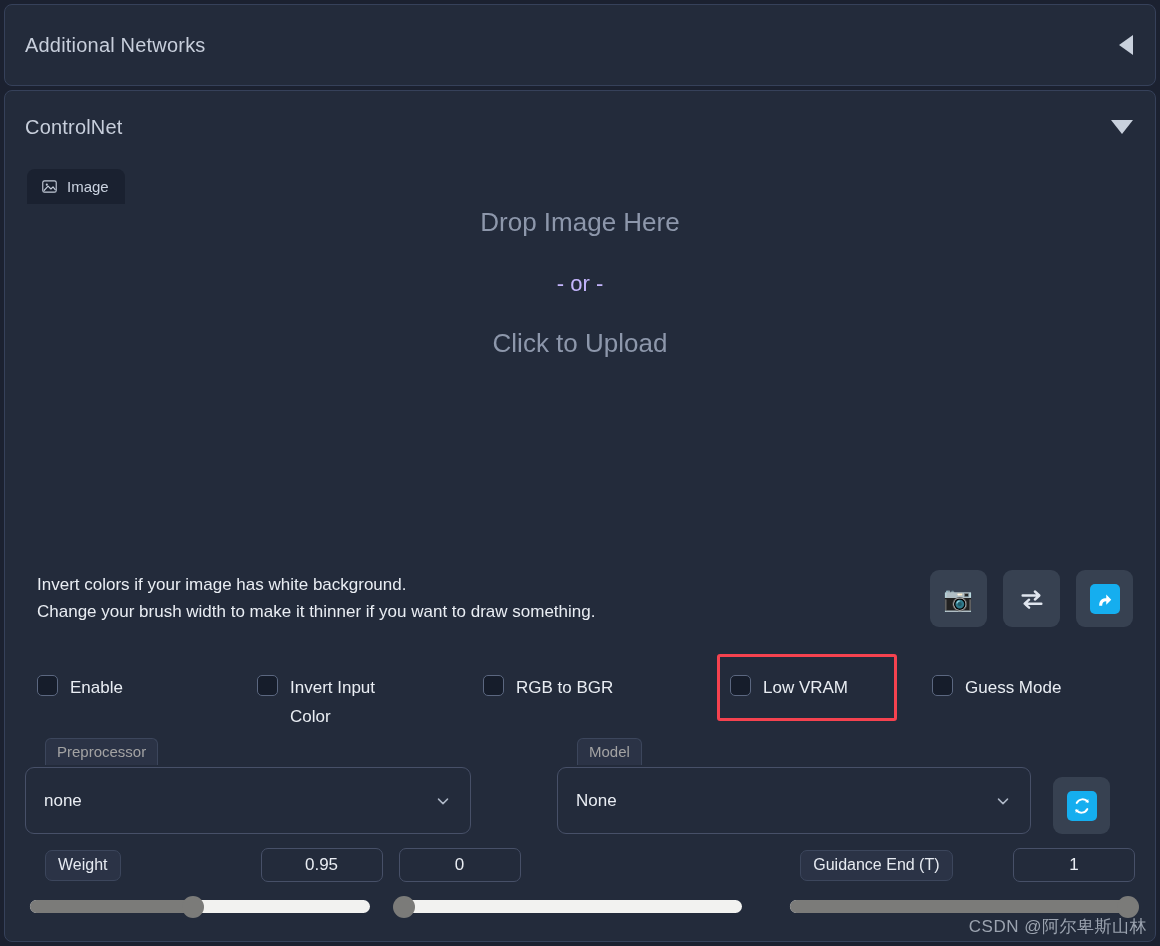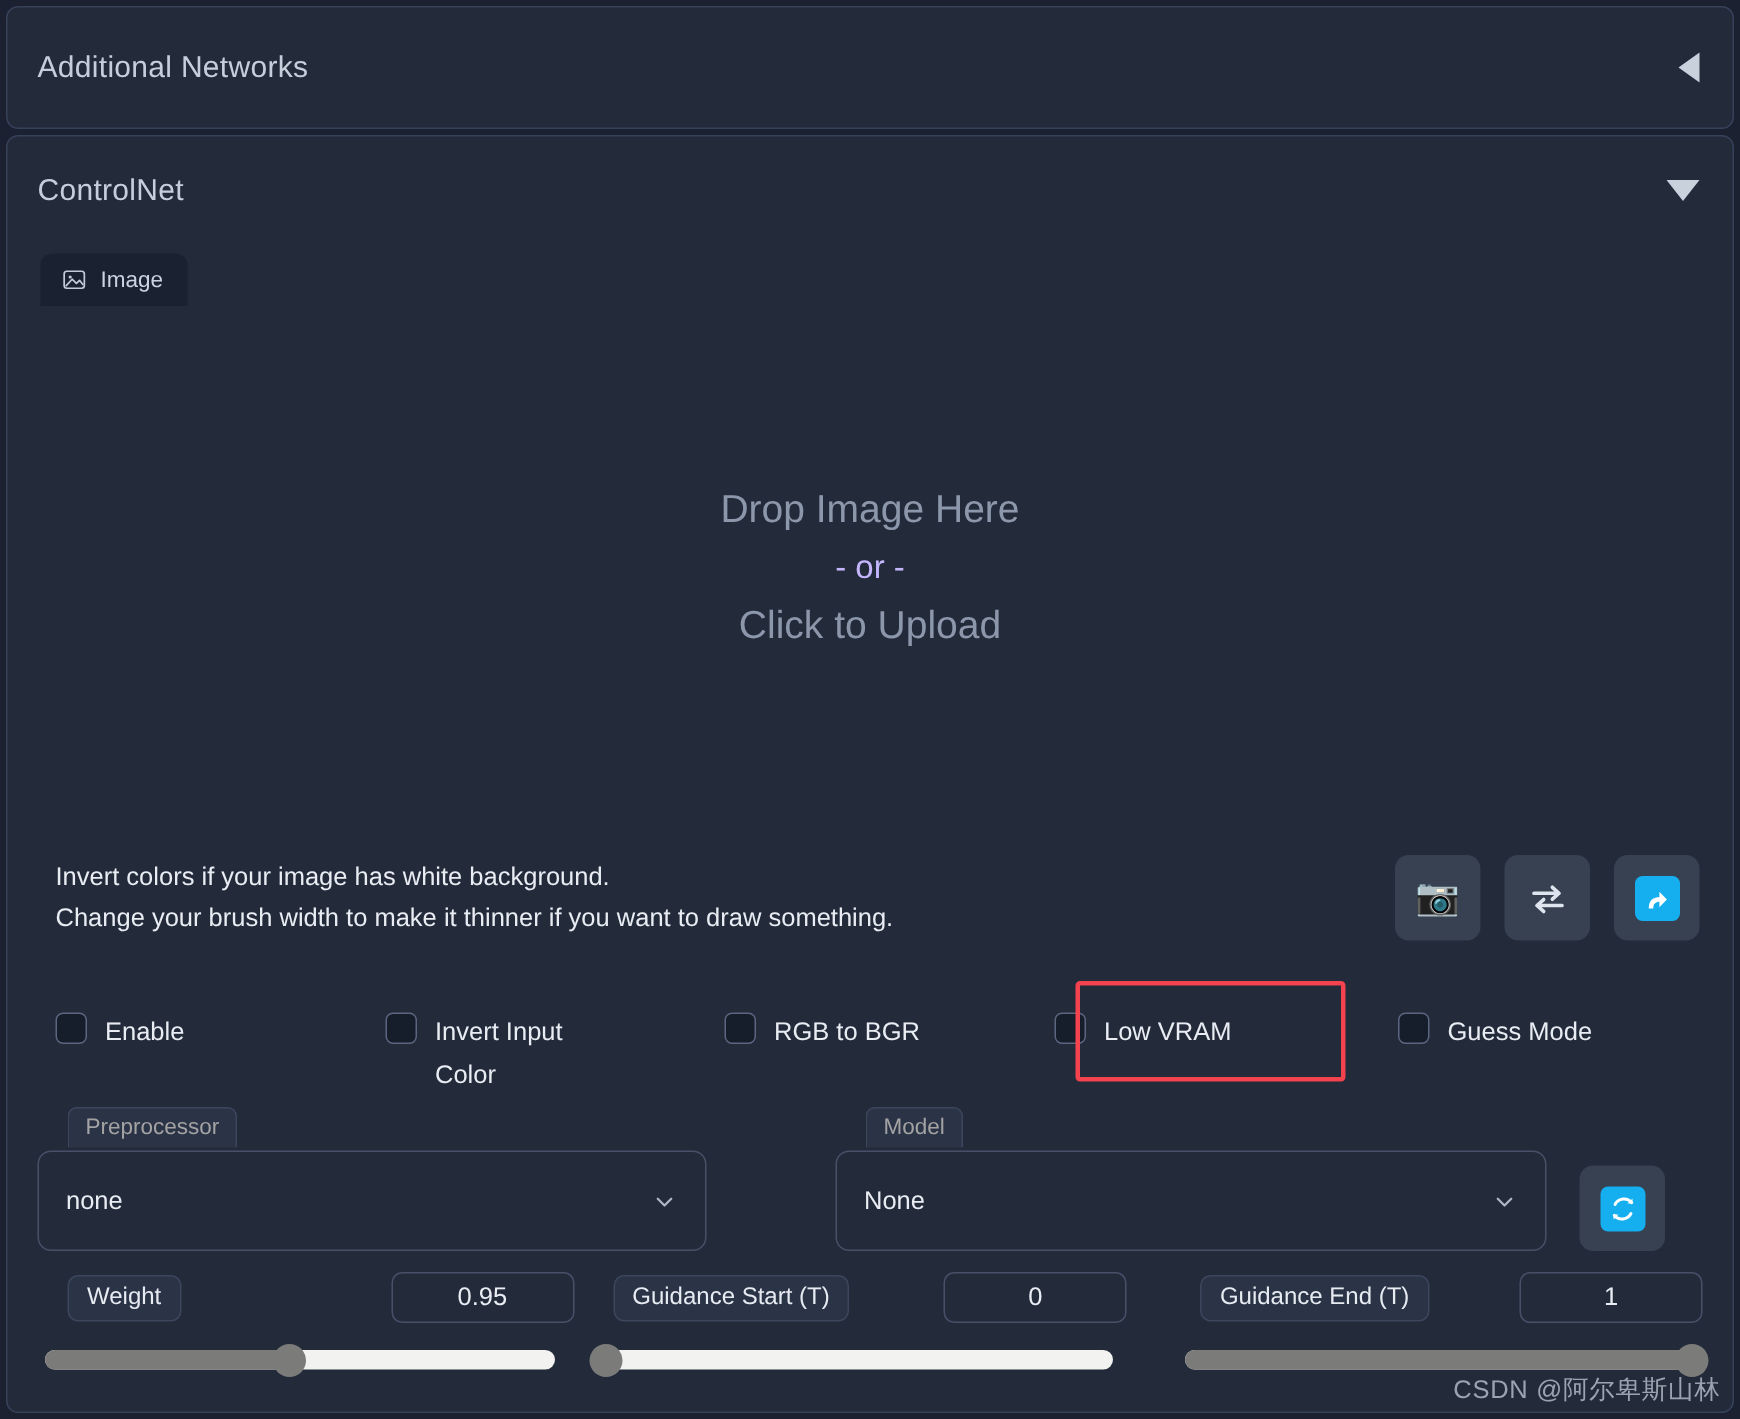--- a/index.html
+++ b/index.html
@@ -83,22 +83,21 @@
     border: none;
   }
   .tab-icon { width: 17px; height: 17px; display:block; }
 
   
   .upload-zone {
     height: 352px;
     display: flex;
     flex-direction: column;
     align-items: center;
-    justify-content: center;
-    gap: 0;
+    gap: 22px;
     cursor: pointer;
     margin-top: -2px;
   }
   .upload-main {
     font-size: 26px;
     color: #8d97ab;
     line-height: 1.6;
   }
   .upload-or {
     font-size: 22px;
@@ -164,21 +163,21 @@
     margin-top: 2px;
   }
   .cb-label {
     color: #e9edf3;
     font-size: 17px;
     line-height: 1.72;
   }
   .ci-enable { position: absolute; left: 12px;  top: 18px; }
   .ci-invert { position: absolute; left: 232px; top: 18px; width: 138px; }
   .ci-rgb    { position: absolute; left: 458px; top: 18px; }
-  .ci-vram   { position: absolute; left: 678px; top: 18px; }
+  .ci-vram   { position: absolute; left: 705px; top: 18px; }
   .ci-guess  { position: absolute; left: 907px; top: 18px; }
   .highlight-box {
     position: absolute;
     left: 692px; top: -1px;
     width: 180px; height: 67px;
     border: 3px solid #f5424f;
     border-radius: 3px;
     pointer-events: none;
   }
 
@@ -454,21 +453,20 @@
             <span class="num-box">0.95</span>
           </div>
           <div class="track tr-w">
             <span class="fill" style="width:48%"></span>
             <span class="thumb" style="left:48%"></span>
           </div>
         </div>
 
         <div class="slider-group sg-start">
           <div class="slider-head">
-            <span class="slider-label sl-ml-s">Guidance Start (T)</span>
             <span class="num-box">0</span>
           </div>
           <div class="track tr-s">
             <span class="fill" style="width:0%"></span>
             <span class="thumb" style="left:0%"></span>
           </div>
         </div>
 
         <div class="slider-group sg-end">
           <div class="slider-head">

